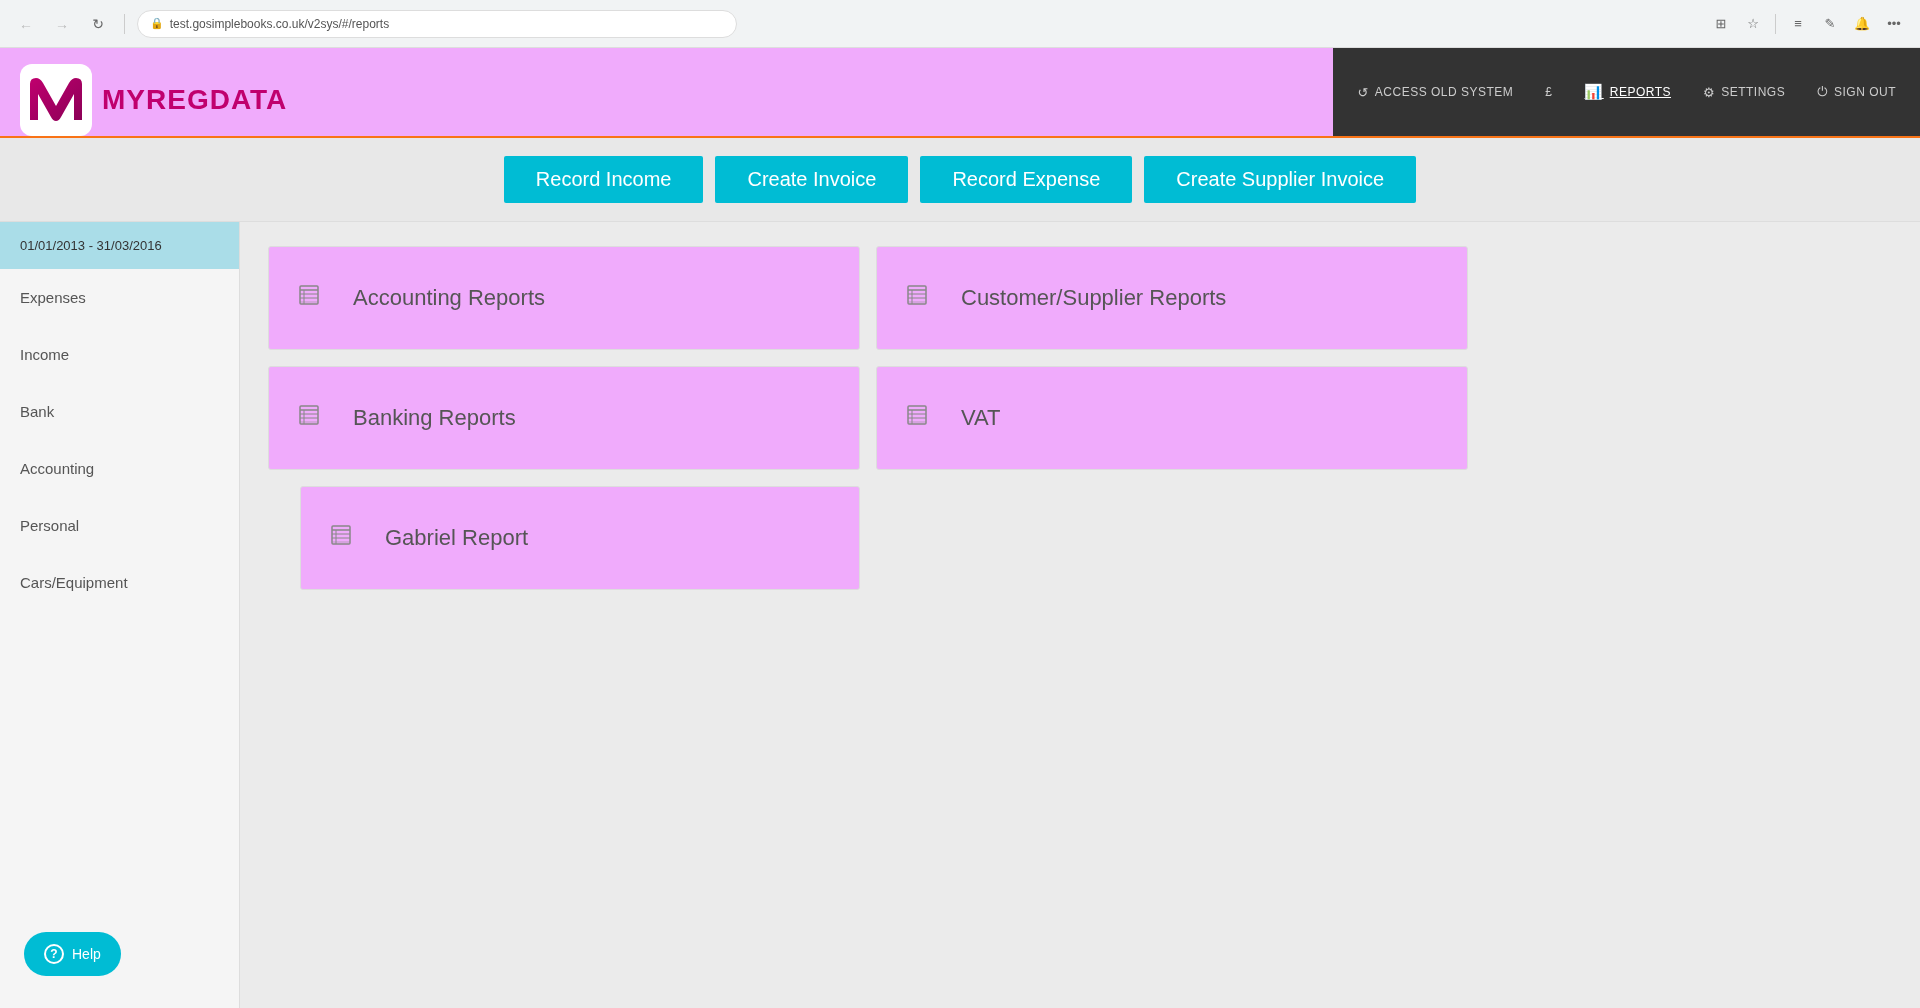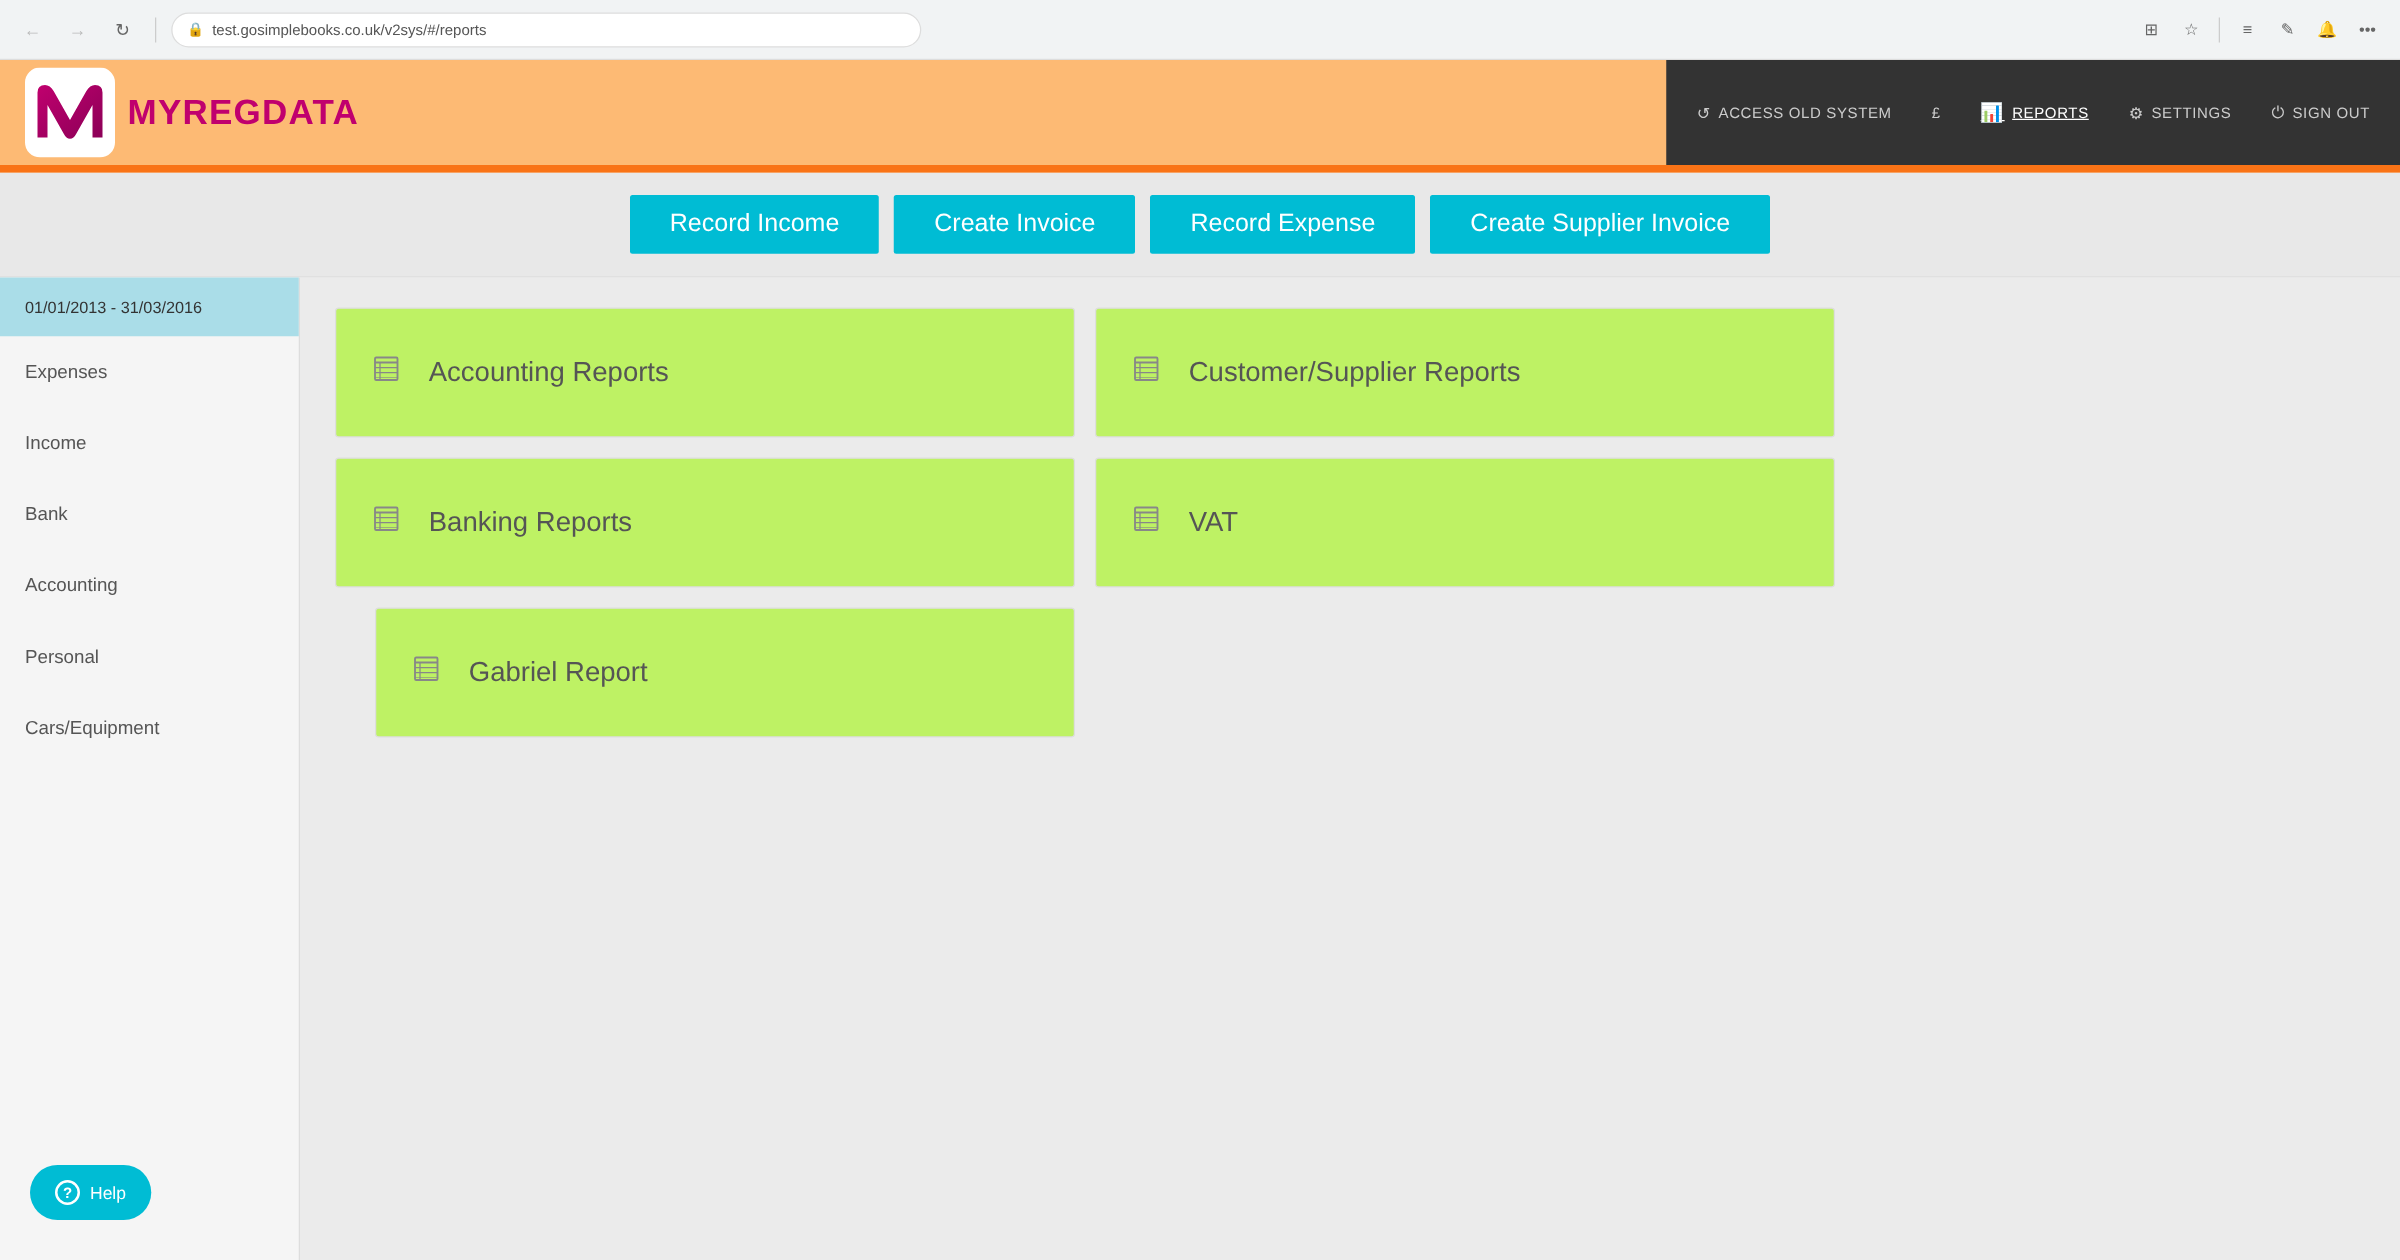--- a/index.html
+++ b/index.html
@@ -48,26 +48,26 @@
       border-radius: 4px;
       cursor: pointer;
       display: flex; align-items: center; justify-content: center;
       color: #666;
       font-size: 13px;
     }
     .separator { width: 1px; height: 20px; background: #ccc; margin: 0 4px; }
 
     
     .app-header {
-      background: #fdba74;
+      background: #f0abfc;
       height: 90px;
       display: flex;
-      align-items: center;
+      align-items: flex-end;
       padding: 0 20px;
-      border-bottom: 6px solid #f97316;
+      border-bottom: 2px solid #f97316;
       position: relative;
     }
     .logo-area {
       display: flex; align-items: center; gap: 10px;
     }
     .logo-m {
       width: 72px; height: 72px;
     }
     .logo-text {
       font-size: 28px; font-weight: 700;
@@ -155,27 +155,27 @@
       padding: 24px 28px;
       background: #ebebeb;
     }
     .reports-grid {
       display: grid;
       grid-template-columns: 1fr 1fr;
       gap: 16px;
       max-width: 1200px;
     }
     .report-card {
-      background: #bef264;
+      background: #f0abfc;
       border: 1px solid #ddd;
       border-radius: 3px;
       padding: 36px 28px;
       display: flex;
       align-items: center;
-      gap: 18px;
+      gap: 28px;
       cursor: pointer;
       min-height: 100px;
     }
     .report-icon {
       color: #888;
       font-size: 22px;
       min-width: 28px;
     }
     .report-label {
       font-size: 22px;

